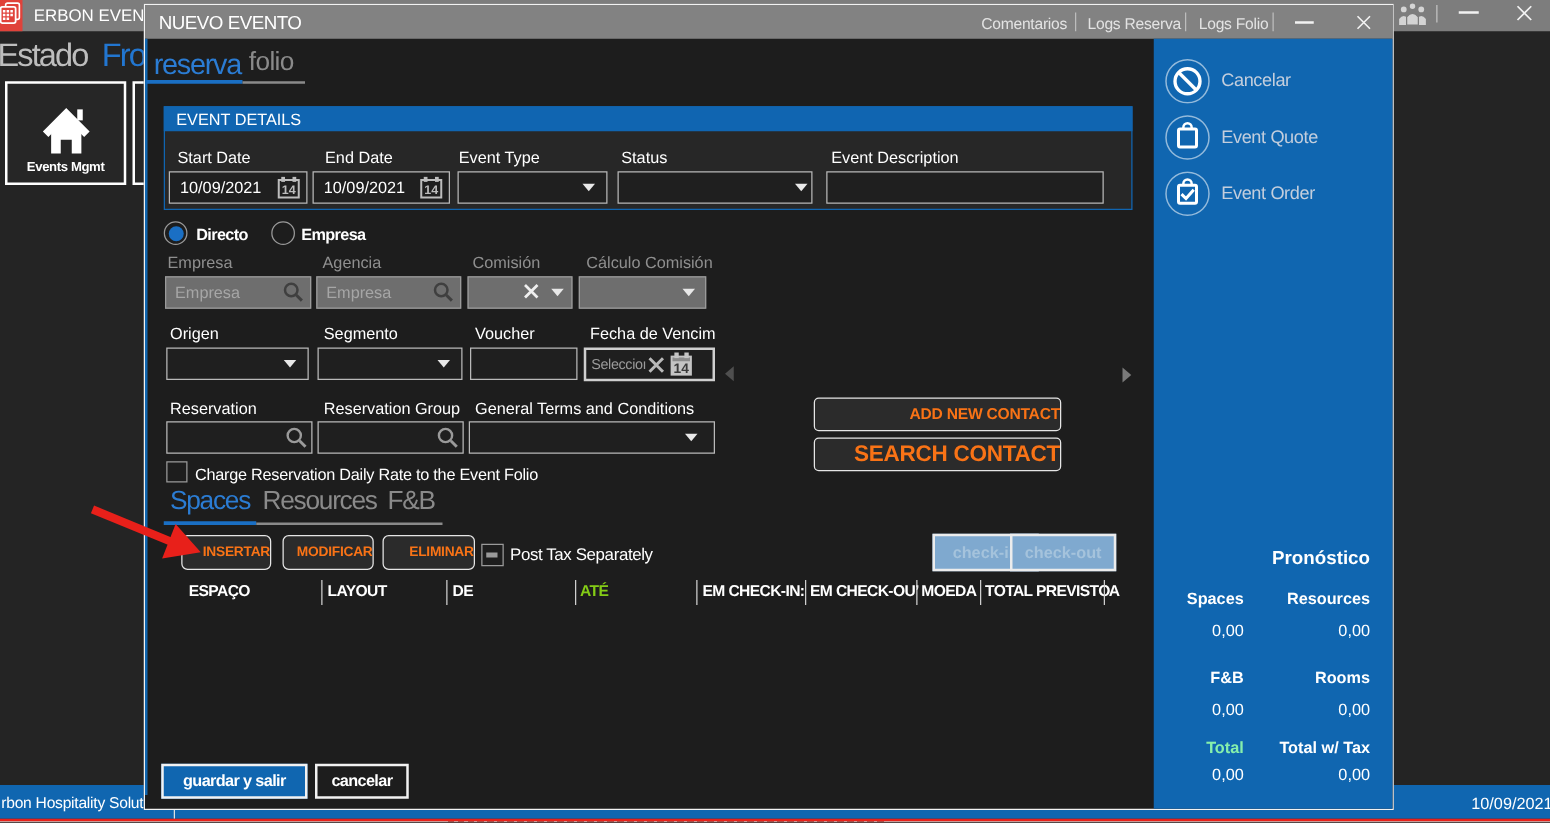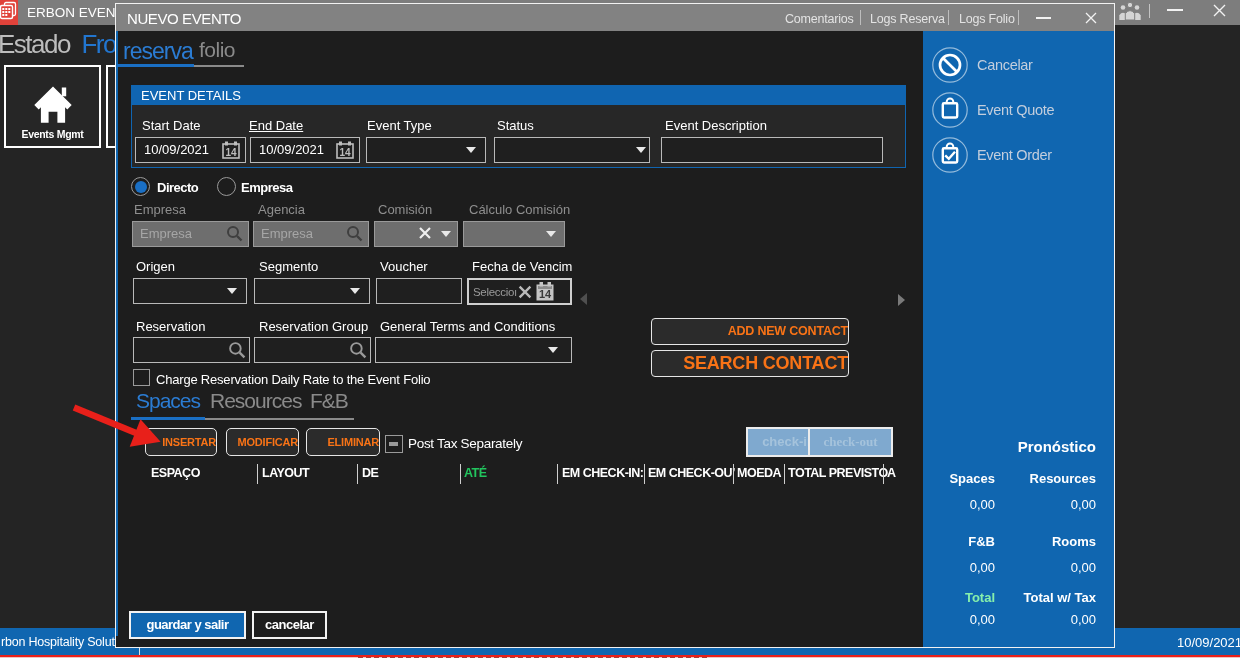--- a/index.html
+++ b/index.html
@@ -92,21 +92,21 @@
 
   <div class="abs" style="left:7px;top:34px;color:#2b7cd3;font-size:23px;letter-spacing:-1px;">reserva</div>
   <div class="abs" style="left:83px;top:34px;color:#8a8a8a;font-size:21px;letter-spacing:-0.5px;">folio</div>
   <div class="abs" style="left:1px;top:60px;width:77px;height:3px;background:#1a6fc4;"></div>
   <div class="abs" style="left:78px;top:61px;width:50px;height:2px;background:#8a8a8a;"></div>
 
   <div class="abs" style="left:15px;top:81px;width:775px;height:83px;border:1px solid #1065b1;background:#272727;"></div>
   <div class="abs" style="left:15px;top:81px;width:775px;height:20px;background:#1065b1;"></div>
   <div class="abs" style="left:25px;top:84px;color:#fff;font-size:13px;">EVENT DETAILS</div>
   <div class="lbl" style="left:26px;top:114px;">Start Date</div>
-  <div class="lbl" style="left:133px;top:114px;text-decoration:underline;">End Date</div>
+  <div class="lbl" style="left:144px;top:114px;">End Date</div>
   <div class="lbl" style="left:251px;top:114px;">Event Type</div>
   <div class="lbl" style="left:381px;top:114px;">Status</div>
   <div class="lbl" style="left:549px;top:114px;">Event Description</div>
 
   <div class="fld" style="left:19px;top:133px;width:111px;height:26px;"></div>
   <div class="lbl" style="left:28px;top:138px;">10/09/2021</div>
   <svg class="abs cal1" style="left:105px;top:136px;" width="20" height="20" viewBox="0 0 20 20">
     <rect x="2" y="4" width="16" height="14" fill="none" stroke="#bdbdbd" stroke-width="1.6"></rect>
     <rect x="4" y="1.5" width="3" height="4" fill="#bdbdbd"></rect>
       <rect x="13" y="1.5" width="3" height="4" fill="#bdbdbd"></rect>
@@ -215,29 +215,29 @@
 
   <div class="btn" style="left:29px;top:424px;width:72px;height:28px;font-size:11px;letter-spacing:-0.2px;line-height:26px;border-radius:5px;">INSERTAR</div>
   <div class="btn" style="left:110px;top:424px;width:73px;height:28px;font-size:11px;letter-spacing:-0.2px;line-height:26px;border-radius:5px;">MODIFICAR</div>
   <div class="btn" style="left:190px;top:424px;width:74px;height:28px;font-size:11px;letter-spacing:-0.2px;line-height:26px;border-radius:5px;">ELIMINAR</div>
 
   <div class="abs" style="left:269px;top:431px;width:18px;height:18px;border:1.5px solid #9a9a9a;background:#1d1d1d;"></div>
   <div class="abs" style="left:273px;top:438px;width:9px;height:4px;background:#9a9a9a;"></div>
   <div class="abs" style="left:292px;top:432px;color:#fff;font-size:13.5px;letter-spacing:-0.3px;">Post Tax Separately</div>
 
   <div class="abs" style="left:602px;top:423px;width:85px;height:30px;background:#7fa9cf;border:2px solid #ececec;color:#a5c3dc;font-weight:bold;font-size:13px;text-align:center;line-height:26px;margin-left:28px;">check-in</div>
-  <div class="abs" style="left:692px;top:423px;width:85px;height:30px;background:#7fa9cf;border:2px solid #ececec;color:#a5c3dc;font-weight:bold;font-size:13px;text-align:center;line-height:26px;font-family:Liberation Serif, serif;">check-out</div>
+  <div class="abs" style="left:692px;top:423px;width:85px;height:30px;background:#7fa9cf;border:2px solid #ececec;color:#a5c3dc;font-weight:bold;font-size:13px;text-align:center;line-height:26px;">check-out</div>
 
   <div class="abs hdr" style="left:35px;top:462px;color:#fff;font-size:12.5px;font-weight:bold;letter-spacing:-0.5px;">ESPAÇO</div>
   <div class="sep" style="left:141px;top:460px;height:20px;"></div>
   <div class="abs hdr" style="left:146px;top:462px;color:#fff;font-size:12.5px;font-weight:bold;letter-spacing:-0.5px;">LAYOUT</div>
   <div class="sep" style="left:241px;top:460px;height:20px;"></div>
   <div class="abs hdr" style="left:246px;top:462px;color:#fff;font-size:12.5px;font-weight:bold;letter-spacing:-0.5px;">DE</div>
   <div class="sep" style="left:344px;top:460px;height:20px;"></div>
-  <div class="abs hdr" style="left:348px;top:462px;color:#22c55e;font-size:12.5px;font-weight:bold;letter-spacing:-0.5px;">ATÉ</div>
+  <div class="abs hdr" style="left:348px;top:462px;color:#84cc16;font-size:12.5px;font-weight:bold;letter-spacing:-0.5px;">ATÉ</div>
   <div class="sep" style="left:441px;top:460px;height:20px;"></div>
   <div class="abs hdr" style="left:446px;top:462px;color:#fff;font-size:12.5px;font-weight:bold;letter-spacing:-0.5px;">EM CHECK-IN:</div>
   <div class="sep" style="left:528px;top:460px;height:20px;"></div>
   <div class="abs hdr" style="left:532px;top:462px;color:#fff;font-size:12.5px;font-weight:bold;letter-spacing:-0.5px;">EM CHECK-OU’</div>
   <div class="sep" style="left:617px;top:460px;height:20px;"></div>
   <div class="abs hdr" style="left:621px;top:462px;color:#fff;font-size:12.5px;font-weight:bold;letter-spacing:-0.5px;">MOEDA</div>
   <div class="sep" style="left:668px;top:460px;height:20px;"></div>
   <div class="abs hdr" style="left:672px;top:462px;color:#fff;font-size:12.5px;font-weight:bold;letter-spacing:-0.5px;">TOTAL PREVISTO</div>
   <div class="sep" style="left:767px;top:460px;height:20px;"></div>
   <div class="abs hdr" style="left:771px;top:462px;color:#fff;font-size:12.5px;font-weight:bold;letter-spacing:-0.5px;">A</div>

